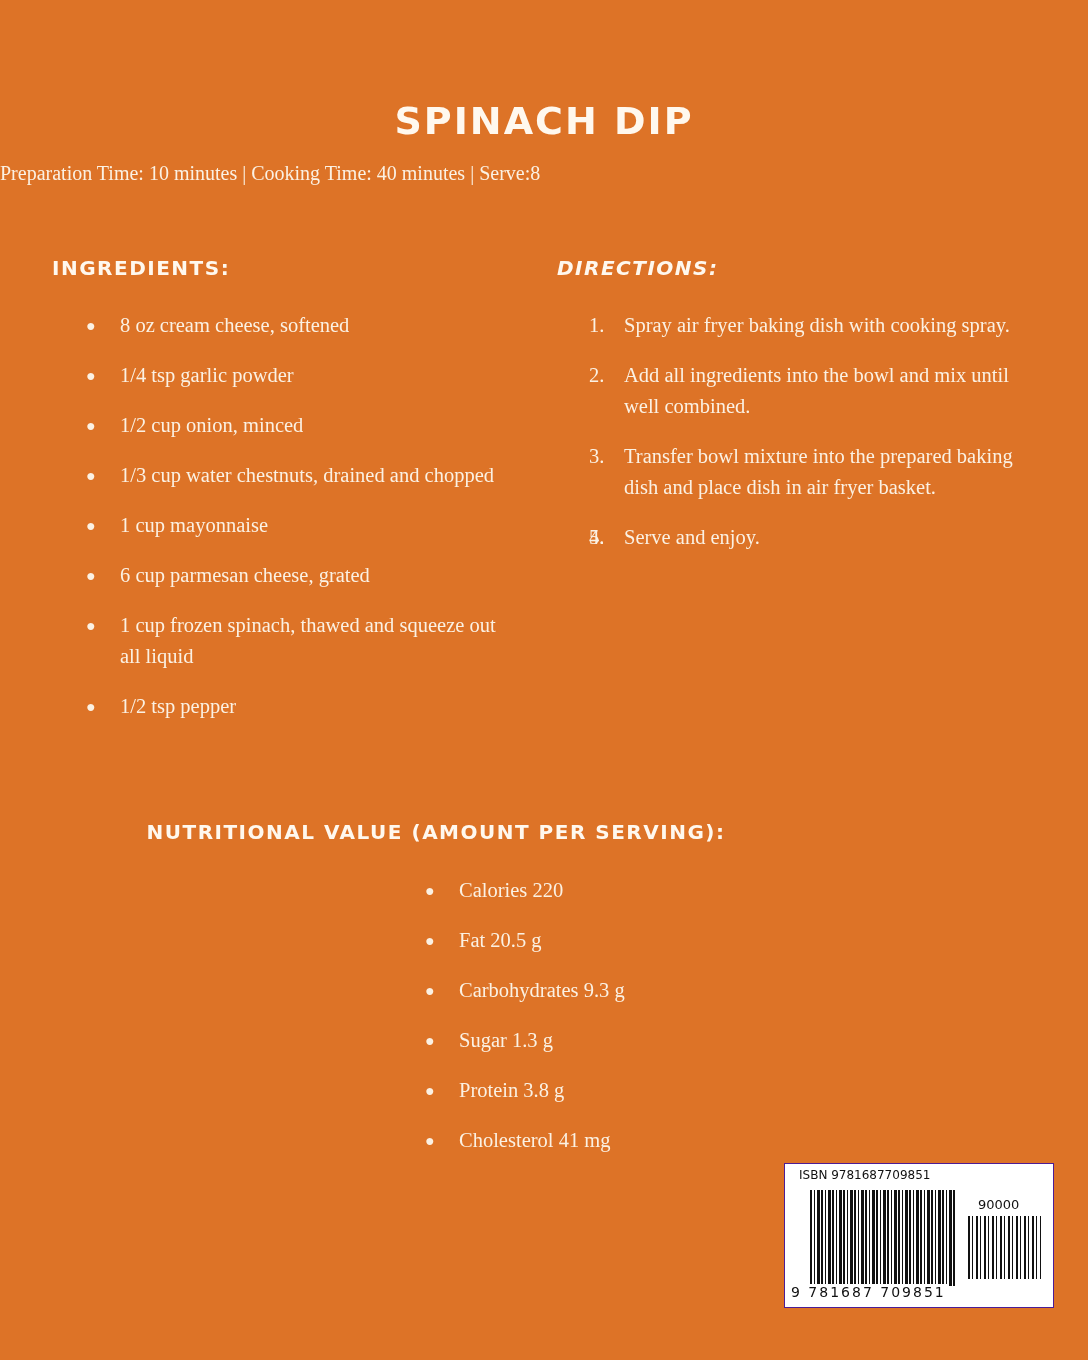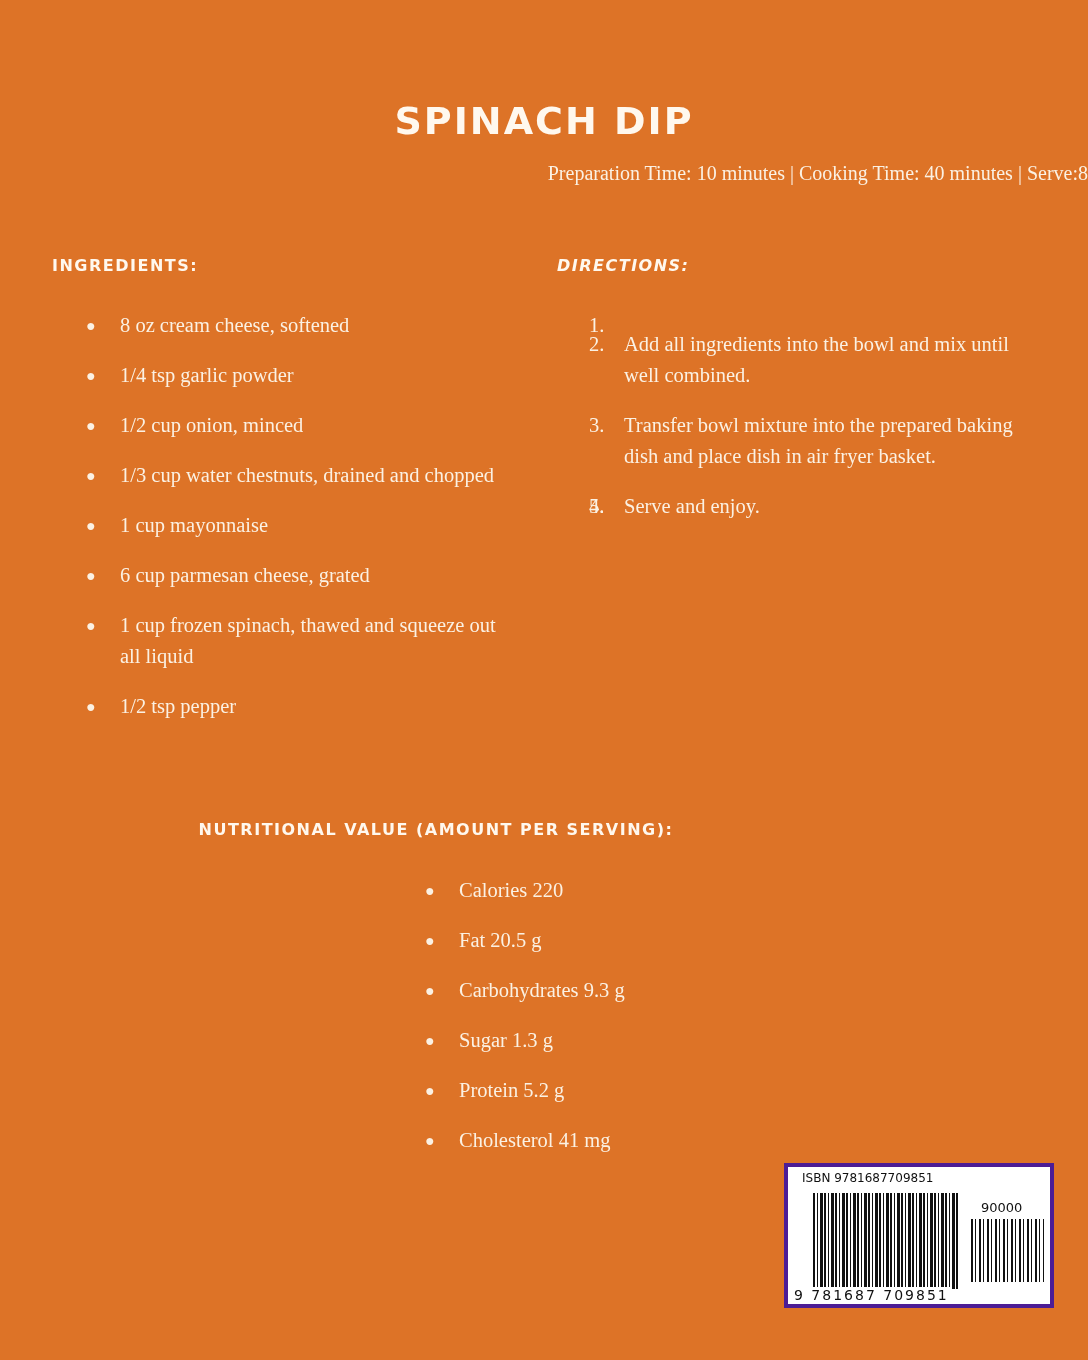--- a/index.html
+++ b/index.html
@@ -7,36 +7,36 @@
     width:1088px; height:1360px; position:relative; overflow:hidden;
     background:#DD7327; color:#FBF1E3;
     font-family:"DejaVu Serif", "Liberation Serif", serif;
   }
   .title {
     position:absolute; top:86px; left:0; width:1088px; text-align:center;
     font-family:"DejaVu Sans", "Liberation Sans", sans-serif; font-weight:bold;
     font-size:38px; letter-spacing:2px; color:#FFF8EE;margin-top:13px;
   }
   .meta {
-    position:absolute; top:162px; left:0; width:1088px; text-align:right;
+    position:absolute; top:162px; left:0; width:1088px; text-align:left;
     font-family:"Liberation Serif", serif; font-size:20px;
   }
   .heading {
     position:absolute; font-family:"DejaVu Sans", "Liberation Sans", sans-serif;
-    font-weight:bold; font-size:16px; letter-spacing:1.5px; color:#FFF8EE;
+    font-weight:bold; font-size:20px; letter-spacing:1.5px; color:#FFF8EE;
   }
   ul, ol { margin:0; padding:0; list-style:none; }
   .list { position:absolute; font-family:"Liberation Serif", serif; font-size:20.5px; line-height:31px; }
   .list li { position:relative; padding-left:34px; margin-bottom:19px; }
   .list li .mark { position:absolute; left:0; top:0; }
   .bullet li .mark { font-size:16px; left:0; }
   .num li .mark { left:-1px; }
   .barcode {
     position:absolute; left:784px; top:1163px; width:270px; height:145px;
-    background:#fff; border:4px solid #4c1d95; box-sizing:border-box;
+    background:#fff; border:1px solid #4c1d95; box-sizing:border-box;
     color:#111; font-family:"DejaVu Sans", sans-serif;
   }
   .isbn { position:absolute; left:14px; top:4px; font-size:12px; }
   .addon { position:absolute; left:193px; top:33px; font-size:13px; }
   .bars1 { position:absolute; left:25px; top:26px; width:145px; height:96px;
     background:repeating-linear-gradient(90deg,#111 0 2px,#fff 2px 4px,#111 4px 5px,#fff 5px 7px,#111 7px 10px,#fff 10px 11px); }
   .bars2 { position:absolute; left:183px; top:52px; width:73px; height:63px;
     background:repeating-linear-gradient(90deg,#111 0 2px,#fff 2px 4px,#111 4px 5px,#fff 5px 8px); }
   .digits { position:absolute; left:4px; top:120px; font-size:14px; letter-spacing:2px; background:#fff; padding:0 2px; }
 </style>
@@ -53,34 +53,34 @@
   <li><span class="mark">●</span><span>1/2 cup onion, minced</span></li>
   <li><span class="mark">●</span><span>1/3 cup water chestnuts, drained and chopped</span></li>
   <li><span class="mark">●</span><span>1 cup mayonnaise</span></li>
   <li><span class="mark">●</span><span>6 cup parmesan cheese, grated</span></li>
   <li><span class="mark">●</span><span>1 cup frozen spinach, thawed and squeeze out all liquid</span></li>
   <li><span class="mark">●</span><span>1/2 tsp pepper</span></li>
 </ul>
 
 <div class="heading" style="left:557px; top:256px;font-style:italic;">DIRECTIONS:</div>
 <ol class="list num" style="left:590px; top:310px; width:430px;">
-  <li><span class="mark">1.</span></li>
+  <li><span class="mark">1.</span><span>Spray air fryer baking dish with cooking spray.</span></li>
   <li><span class="mark">2.</span><span>Add all ingredients into the bowl and mix until well combined.</span></li>
   <li><span class="mark">3.</span><span>Transfer bowl mixture into the prepared baking dish and place dish in air fryer basket.</span></li>
   <li><span class="mark">4.</span></li>
   <li><span class="mark">5.</span><span>Serve and enjoy.</span></li>
 </ol>
 
 <div class="heading" style="left:0; width:872px; text-align:center; top:820px;">NUTRITIONAL VALUE (AMOUNT PER SERVING):</div>
 <ul class="list bullet" style="left:425px; top:875px; width:400px;">
   <li><span class="mark">●</span><span>Calories 220</span></li>
   <li><span class="mark">●</span><span>Fat 20.5 g</span></li>
   <li><span class="mark">●</span><span>Carbohydrates 9.3 g</span></li>
   <li><span class="mark">●</span><span>Sugar 1.3 g</span></li>
-  <li><span class="mark">●</span><span>Protein 5.2 g</span></li>
+  <li><span class="mark">●</span><span>Protein 3.8 g</span></li>
   <li><span class="mark">●</span><span>Cholesterol 41 mg</span></li>
 </ul>
 
 <div class="barcode">
   <div class="isbn">ISBN 9781687709851</div>
   <div class="bars1"></div>
   <div class="addon">90000</div>
   <div class="bars2"></div>
   <div class="digits">9 781687 709851</div>
 </div>

